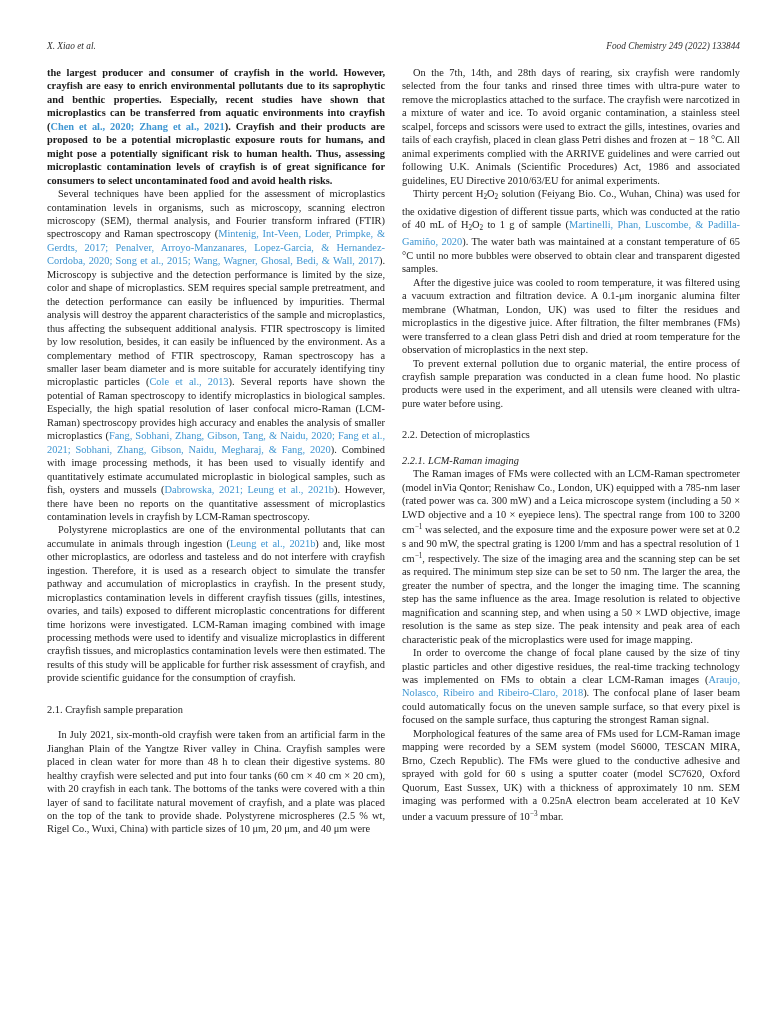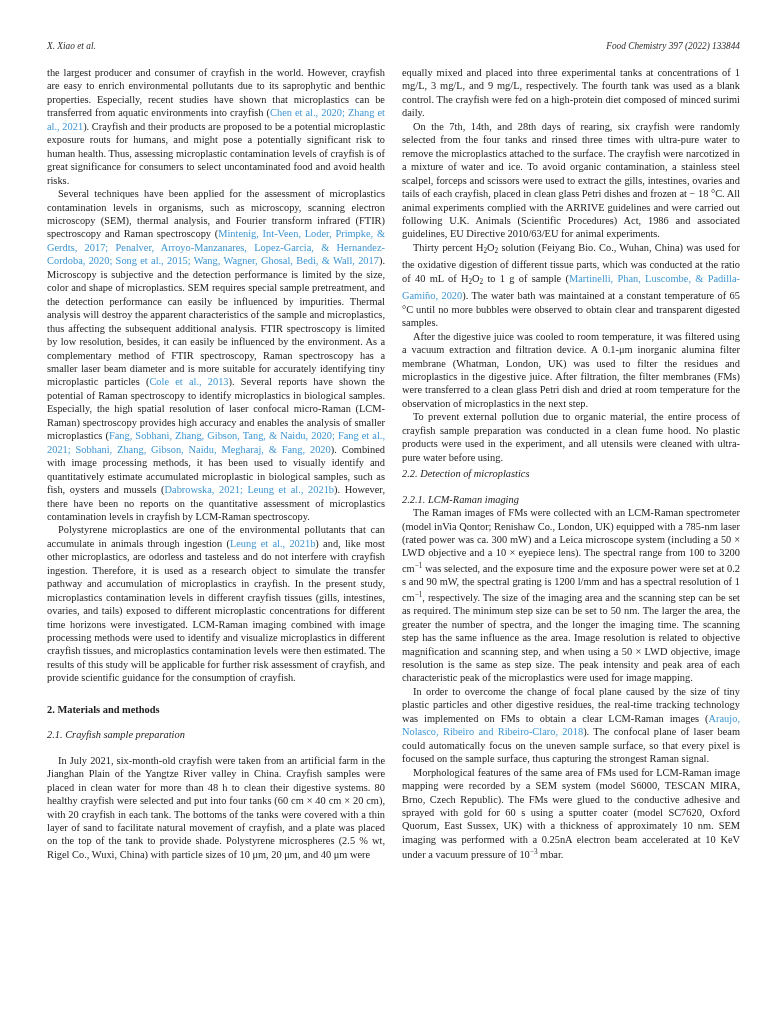--- a/index.html
+++ b/index.html
@@ -21,53 +21,51 @@
     position:absolute;top:66px;left:47px;width:693px;
     display:flex;gap:17px;
   }
   .col{
     width:338px;
     font-size:10.4px;line-height:13.45px;
     text-align:justify;
     color:#1c1c1c;
   }
   .p,.p-cont{margin:0;text-indent:11px;}
-  .p-cont{text-indent:0;}
+  .p-cont{text-indent:0;font-weight:bold;}
   .h1{font-weight:bold;margin:18px 0 12px;text-indent:0;}
-  .h2{font-style:italic;margin:3px 0 12px;text-indent:0;}
+  .h2{margin:18px 0 12px;text-indent:0;}
   .h3{font-style:italic;margin:12px 0 0;text-indent:0;}
   .cite{color:#3f96d2;}
   .sub{font-size:7.2px;vertical-align:-2px;}
   .sup{font-size:7.2px;vertical-align:4px;}
   .footer{
     position:absolute;top:977px;left:0;width:771px;
     text-align:center;font-size:9.3px;color:#3a3a3a;
   }
 </style>
 </head>
 <body>
 
 <div class="page">
 
   <div class="running-head">
     <span>X. Xiao et al.</span>
-    <span>Food Chemistry 397 (2022) 133844</span>
+    <span>Food Chemistry 249 (2022) 133844</span>
   </div>
 
   <div class="content">
     <div class="col">
         <p class="p-cont"><span>the largest producer and consumer of crayfish in the world. However, crayfish are easy to enrich environmental pollutants due to its saprophytic and benthic properties. Especially, recent studies have shown that microplastics can be transferred from aquatic environments into crayfish (</span><span class="cite">Chen et al., 2020; Zhang et al., 2021</span><span>). Crayfish and their products are proposed to be a potential microplastic exposure routs for humans, and might pose a potentially significant risk to human health. Thus, assessing microplastic contamination levels of crayfish is of great significance for consumers to select uncontaminated food and avoid health risks.</span></p>
         <p class="p"><span>Several techniques have been applied for the assessment of microplastics contamination levels in organisms, such as microscopy, scanning electron microscopy (SEM), thermal analysis, and Fourier transform infrared (FTIR) spectroscopy and Raman spectroscopy (</span><span class="cite">Mintenig, Int-Veen, Loder, Primpke, &amp; Gerdts, 2017; Penalver, Arroyo-Manzanares, Lopez-Garcia, &amp; Hernandez-Cordoba, 2020; Song et al., 2015; Wang, Wagner, Ghosal, Bedi, &amp; Wall, 2017</span><span>). Microscopy is subjective and the detection performance is limited by the size, color and shape of microplastics. SEM requires special sample pretreatment, and the detection performance can easily be influenced by impurities. Thermal analysis will destroy the apparent characteristics of the sample and microplastics, thus affecting the subsequent additional analysis. FTIR spectroscopy is limited by low resolution, besides, it can easily be influenced by the environment. As a complementary method of FTIR spectroscopy, Raman spectroscopy has a smaller laser beam diameter and is more suitable for accurately identifying tiny microplastic particles (</span><span class="cite">Cole et al., 2013</span><span>). Several reports have shown the potential of Raman spectroscopy to identify microplastics in biological samples. Especially, the high spatial resolution of laser confocal micro-Raman (LCM-Raman) spectroscopy provides high accuracy and enables the analysis of smaller microplastics (</span><span class="cite">Fang, Sobhani, Zhang, Gibson, Tang, &amp; Naidu, 2020; Fang et al., 2021; Sobhani, Zhang, Gibson, Naidu, Megharaj, &amp; Fang, 2020</span><span>). Combined with image processing methods, it has been used to visually identify and quantitatively estimate accumulated microplastic in biological samples, such as fish, oysters and mussels (</span><span class="cite">Dabrowska, 2021; Leung et al., 2021b</span><span>). However, there have been no reports on the quantitative assessment of microplastics contamination levels in crayfish by LCM-Raman spectroscopy.</span></p>
         <p class="p"><span>Polystyrene microplastics are one of the environmental pollutants that can accumulate in animals through ingestion (</span><span class="cite">Leung et al., 2021b</span><span>) and, like most other microplastics, are odorless and tasteless and do not interfere with crayfish ingestion. Therefore, it is used as a research object to simulate the transfer pathway and accumulation of microplastics in crayfish. In the present study, microplastics contamination levels in different crayfish tissues (gills, intestines, ovaries, and tails) exposed to different microplastic concentrations for different time horizons were investigated. LCM-Raman imaging combined with image processing methods were used to identify and visualize microplastics in different crayfish tissues, and microplastics contamination levels were then estimated. The results of this study will be applicable for further risk assessment of crayfish, and provide scientific guidance for the consumption of crayfish.</span></p>
-        <div class="h1"><span>2. Materials and methods</span></div>
         <div class="h2"><span>2.1. Crayfish sample preparation</span></div>
         <p class="p"><span>In July 2021, six-month-old crayfish were taken from an artificial farm in the Jianghan Plain of the Yangtze River valley in China. Crayfish samples were placed in clean water for more than 48 h to clean their digestive systems. 80 healthy crayfish were selected and put into four tanks (60 cm × 40 cm × 20 cm), with 20 crayfish in each tank. The bottoms of the tanks were covered with a thin layer of sand to facilitate natural movement of crayfish, and a plate was placed on the top of the tank to provide shade. Polystyrene microspheres (2.5 % wt, Rigel Co., Wuxi, China) with particle sizes of 10 μm, 20 μm, and 40 μm were</span></p>
       </div>
     <div class="col">
-        <p class="p-cont"><span>equally mixed and placed into three experimental tanks at concentrations of 1 mg/L, 3 mg/L, and 9 mg/L, respectively. The fourth tank was used as a blank control. The crayfish were fed on a high-protein diet composed of minced surimi daily.</span></p>
         <p class="p"><span>On the 7th, 14th, and 28th days of rearing, six crayfish were randomly selected from the four tanks and rinsed three times with ultra-pure water to remove the microplastics attached to the surface. The crayfish were narcotized in a mixture of water and ice. To avoid organic contamination, a stainless steel scalpel, forceps and scissors were used to extract the gills, intestines, ovaries and tails of each crayfish, placed in clean glass Petri dishes and frozen at − 18 °C. All animal experiments complied with the ARRIVE guidelines and were carried out following U.K. Animals (Scientific Procedures) Act, 1986 and associated guidelines, EU Directive 2010/63/EU for animal experiments.</span></p>
         <p class="p"><span>Thirty percent H</span><span class="sub">2</span><span>O</span><span class="sub">2</span><span> solution (Feiyang Bio. Co., Wuhan, China) was used for the oxidative digestion of different tissue parts, which was conducted at the ratio of 40 mL of H</span><span class="sub">2</span><span>O</span><span class="sub">2</span><span> to 1 g of sample (</span><span class="cite">Martinelli, Phan, Luscombe, &amp; Padilla-Gamiño, 2020</span><span>). The water bath was maintained at a constant temperature of 65 °C until no more bubbles were observed to obtain clear and transparent digested samples.</span></p>
         <p class="p"><span>After the digestive juice was cooled to room temperature, it was filtered using a vacuum extraction and filtration device. A 0.1-μm inorganic alumina filter membrane (Whatman, London, UK) was used to filter the residues and microplastics in the digestive juice. After filtration, the filter membranes (FMs) were transferred to a clean glass Petri dish and dried at room temperature for the observation of microplastics in the next step.</span></p>
         <p class="p"><span>To prevent external pollution due to organic material, the entire process of crayfish sample preparation was conducted in a clean fume hood. No plastic products were used in the experiment, and all utensils were cleaned with ultra-pure water before using.</span></p>
         <div class="h2"><span>2.2. Detection of microplastics</span></div>
         <div class="h3"><span>2.2.1. LCM-Raman imaging</span></div>
         <p class="p"><span>The Raman images of FMs were collected with an LCM-Raman spectrometer (model inVia Qontor; Renishaw Co., London, UK) equipped with a 785-nm laser (rated power was ca. 300 mW) and a Leica microscope system (including a 50 × LWD objective and a 10 × eyepiece lens). The spectral range from 100 to 3200 cm</span><span class="sup">−1</span><span> was selected, and the exposure time and the exposure power were set at 0.2 s and 90 mW, the spectral grating is 1200 l/mm and has a spectral resolution of 1 cm</span><span class="sup">−1</span><span>, respectively. The size of the imaging area and the scanning step can be set as required. The minimum step size can be set to 50 nm. The larger the area, the greater the number of spectra, and the longer the imaging time. The scanning step has the same influence as the area. Image resolution is related to objective magnification and scanning step, and when using a 50 × LWD objective, image resolution is the same as step size. The peak intensity and peak area of each characteristic peak of the microplastics were used for image mapping.</span></p>
         <p class="p"><span>In order to overcome the change of focal plane caused by the size of tiny plastic particles and other digestive residues, the real-time tracking technology was implemented on FMs to obtain a clear LCM-Raman images (</span><span class="cite">Araujo, Nolasco, Ribeiro and Ribeiro-Claro, 2018</span><span>). The confocal plane of laser beam could automatically focus on the uneven sample surface, so that every pixel is focused on the sample surface, thus capturing the strongest Raman signal.</span></p>
         <p class="p"><span>Morphological features of the same area of FMs used for LCM-Raman image mapping were recorded by a SEM system (model S6000, TESCAN MIRA, Brno, Czech Republic). The FMs were glued to the conductive adhesive and sprayed with gold for 60 s using a sputter coater (model SC7620, Oxford Quorum, East Sussex, UK) with a thickness of approximately 10 nm. SEM imaging was performed with a 0.25nA electron beam accelerated at 10 KeV under a vacuum pressure of 10</span><span class="sup">−3</span><span> mbar.</span></p>
       </div>

